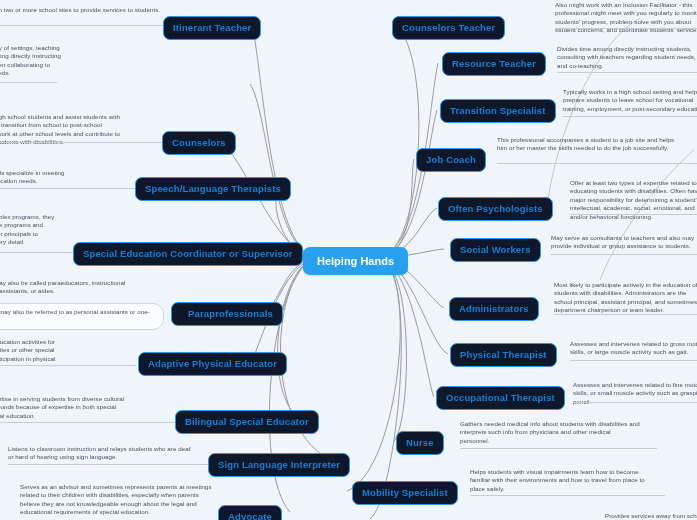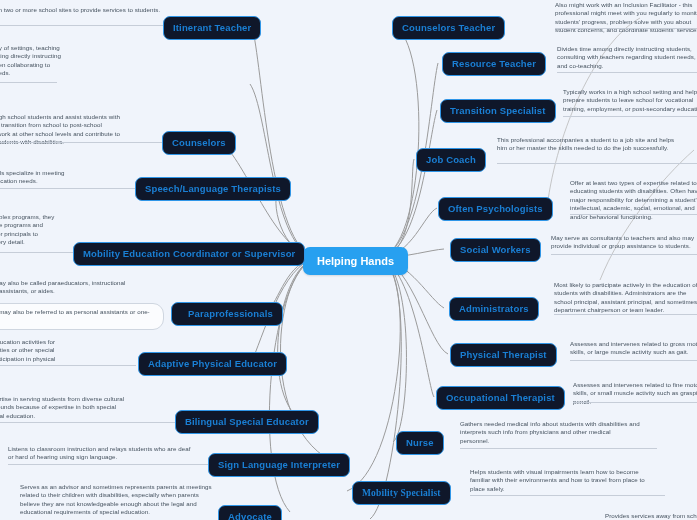--- a/index.html
+++ b/index.html
@@ -130,21 +130,21 @@
 
   <div class="desc" style="left:20px;top:483px;width:194px;">Serves as an advisor and sometimes represents parents at meetings related to their children with disabilities, especially when parents believe they are not knowledgeable enough about the legal and educational requirements of special education.</div>
 
   <div class="node" style="left:163px;top:16px;">Itinerant Teacher</div>
 
 
   <div class="node" style="left:162px;top:131px;">Counselors</div>
 
   <div class="node" style="left:135px;top:177px;">Speech/Language Therapists</div>
 
-  <div class="node" style="left:73px;top:242px;">Mobility Education Coordinator or Supervisor</div>
+  <div class="node" style="left:73px;top:242px;">Special Education Coordinator or Supervisor</div>
 
   <div class="node" style="left:171px;top:302px;padding-left:16px;">Paraprofessionals</div>
 
   <div class="node" style="left:138px;top:352px;">Adaptive Physical Educator</div>
 
   <div class="node" style="left:175px;top:410px;text-align:right;">Bilingual Special Educator</div>
 
   <div class="node" style="left:208px;top:453px;">Sign Language Interpreter</div>
 
   <div class="node" style="left:218px;top:505px;">Advocate</div>
@@ -197,15 +197,15 @@
   <div class="node" style="left:450px;top:238px;">Social Workers</div>
 
   <div class="node" style="left:449px;top:297px;border-radius:7px;">Administrators</div>
 
   <div class="node" style="left:450px;top:343px;">Physical Therapist</div>
 
   <div class="node" style="left:436px;top:386px;">Occupational Therapist</div>
 
   <div class="node" style="left:396px;top:431px;">Nurse</div>
 
-  <div class="node" style="left:352px;top:481px;font-family:Liberation Serif, serif;">Mobility Specialist</div>
+  <div class="node" style="left:352px;top:481px;">Mobility Specialist</div>
 
 </div>
 
 </body></html>

